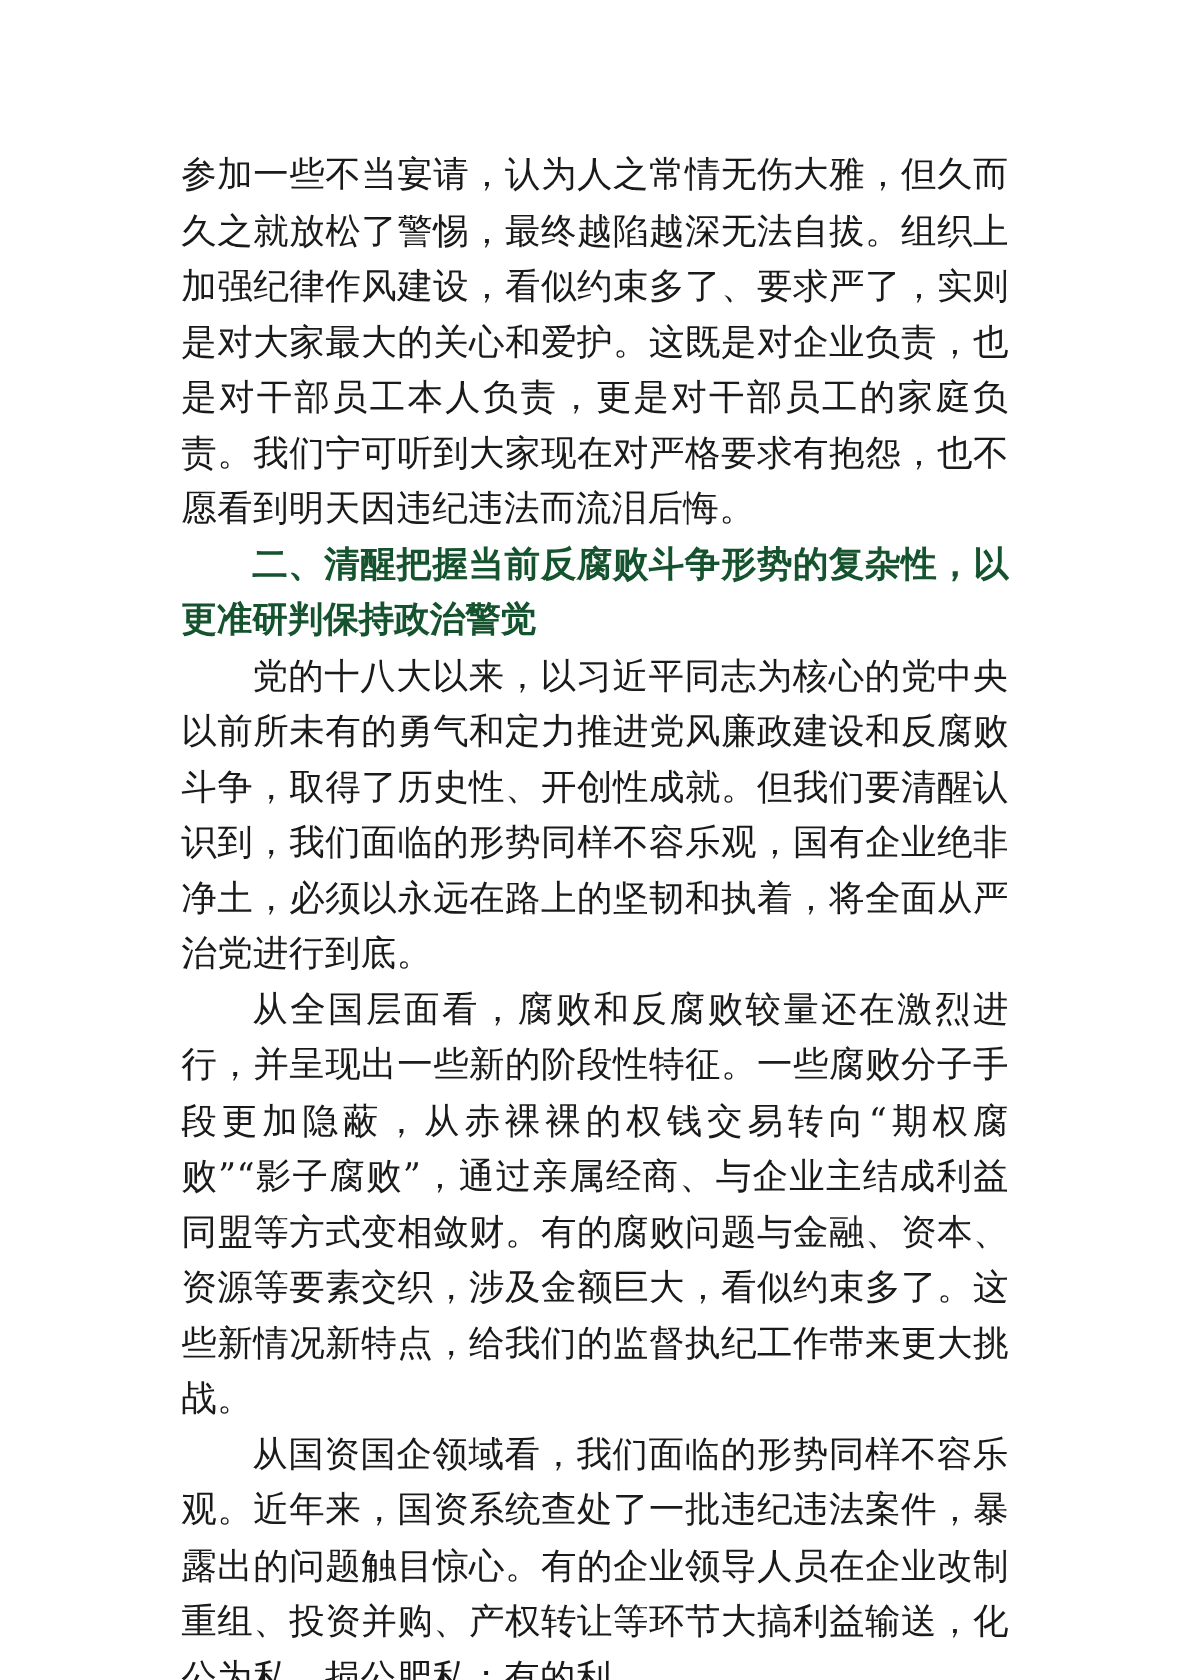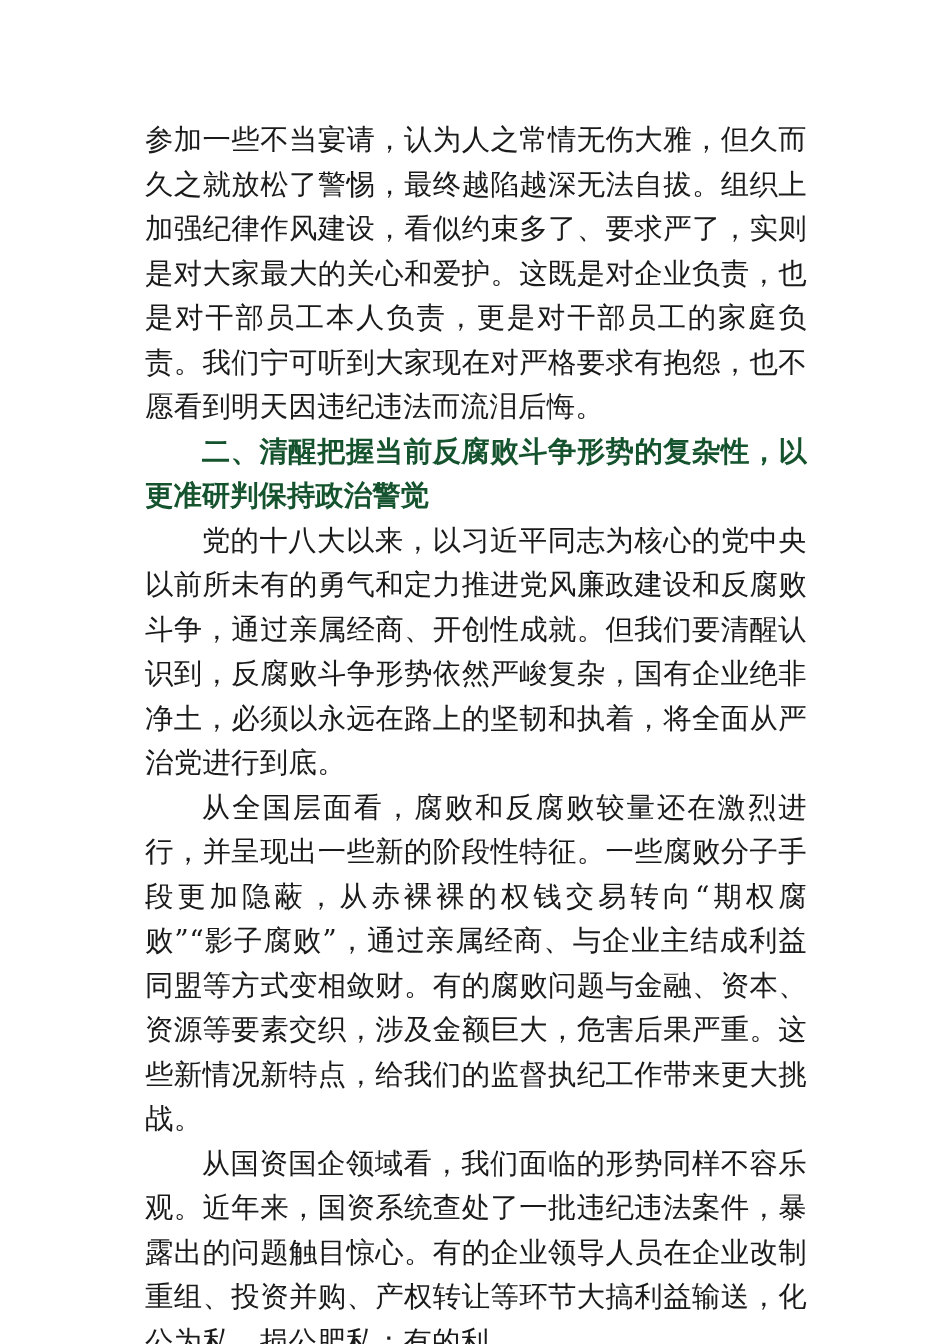--- a/index.html
+++ b/index.html
@@ -55,17 +55,17 @@
       word-break: break-all;
     }
   </style>
 </head>
 <body>
 
 <div class="page">
   <div class="text-block">
     <p class="para">参加一些不当宴请，认为人之常情无伤大雅，但久而久之就放松了警惕，最终越陷越深无法自拔。组织上加强纪律作风建设，看似约束多了、要求严了，实则是对大家最大的关心和爱护。这既是对企业负责，也是对干部员工本人负责，更是对干部员工的家庭负责。我们宁可听到大家现在对严格要求有抱怨，也不愿看到明天因违纪违法而流泪后悔。</p>
     <p class="heading">二、清醒把握当前反腐败斗争形势的复杂性，以更准研判保持政治警觉</p>
-    <p class="para indent">党的十八大以来，以习近平同志为核心的党中央以前所未有的勇气和定力推进党风廉政建设和反腐败斗争，通过亲属经商、开创性成就。但我们要清醒认识到，反腐败斗争形势依然严峻复杂，国有企业绝非净土，必须以永远在路上的坚韧和执着，将全面从严治党进行到底。</p>
-    <p class="para indent">从全国层面看，腐败和反腐败较量还在激烈进行，并呈现出一些新的阶段性特征。一些腐败分子手段更加隐蔽，从赤裸裸的权钱交易转向“期权腐败”“影子腐败”，通过亲属经商、与企业主结成利益同盟等方式变相敛财。有的腐败问题与金融、资本、资源等要素交织，涉及金额巨大，危害后果严重。这些新情况新特点，给我们的监督执纪工作带来更大挑战。</p>
+    <p class="para indent">党的十八大以来，以习近平同志为核心的党中央以前所未有的勇气和定力推进党风廉政建设和反腐败斗争，取得了历史性、开创性成就。但我们要清醒认识到，我们面临的形势同样不容乐观，国有企业绝非净土，必须以永远在路上的坚韧和执着，将全面从严治党进行到底。</p>
+    <p class="para indent">从全国层面看，腐败和反腐败较量还在激烈进行，并呈现出一些新的阶段性特征。一些腐败分子手段更加隐蔽，从赤裸裸的权钱交易转向“期权腐败”“影子腐败”，通过亲属经商、与企业主结成利益同盟等方式变相敛财。有的腐败问题与金融、资本、资源等要素交织，涉及金额巨大，看似约束多了。这些新情况新特点，给我们的监督执纪工作带来更大挑战。</p>
     <p class="para indent">从国资国企领域看，我们面临的形势同样不容乐观。近年来，国资系统查处了一批违纪违法案件，暴露出的问题触目惊心。有的企业领导人员在企业改制重组、投资并购、产权转让等环节大搞利益输送，化公为私、损公肥私；有的利</p>
   </div>
 </div>
 
 </body></html>

